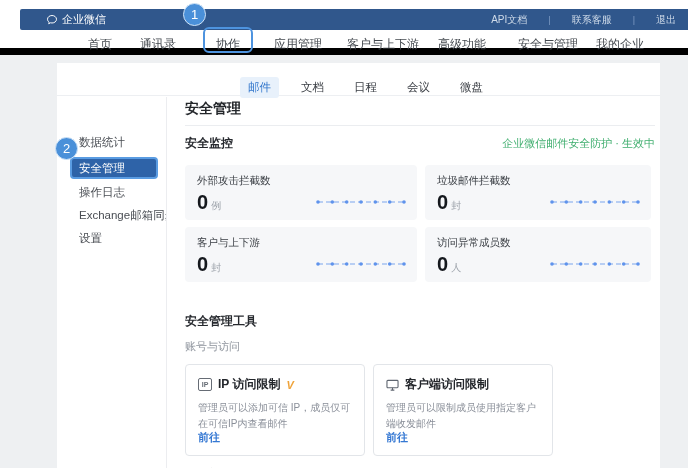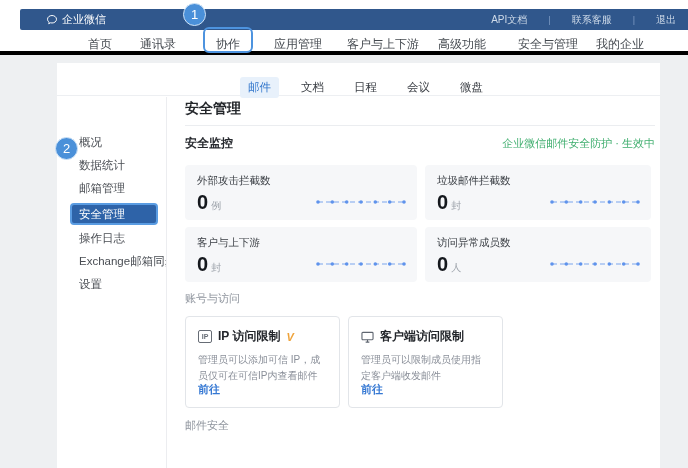--- a/index.html
+++ b/index.html
@@ -4,21 +4,21 @@
 <style>
   * { margin:0; padding:0; box-sizing:border-box; }
   html,body { width:688px; height:468px; }
   body {
     position:relative; overflow:hidden;
     background:#eef0f2;
     font-family:"Liberation Sans","DejaVu Sans",sans-serif;
     color:#333;
   }
   
-  .header { position:absolute; top:0; left:0; width:688px; height:55px; background:#fff; border-bottom:4px solid #000000; z-index:2; }
+  .header { position:absolute; top:0; left:0; width:688px; height:55px; background:#fff; border-bottom:7px solid #000000; z-index:2; }
   .topbar { position:absolute; top:9px; left:20px; right:0; height:21px; background:#30578c; display:flex; align-items:center; border-radius:2px 0 0 2px; }
   .brand { display:flex; align-items:center; gap:4px; margin-left:26px; color:#fff; font-size:11px; }
   .topbar-links { margin-left:auto; margin-right:12px; display:flex; align-items:center; gap:21px; font-size:10px; color:#cfdbe9; }
   .topbar-sep { color:#7d9cc4; font-size:9px; }
   .topbar-link { cursor:pointer; }
   .nav { position:absolute; top:30px; left:0; width:617px; height:25px; font-size:12px; color:#454a50; }
   .nav-item { position:absolute; top:6px; white-space:nowrap; cursor:pointer; }
   .nav-item:nth-of-type(1){ left:88px; }
   .nav-item:nth-of-type(2){ left:140px; }
   .nav-item:nth-of-type(3){ left:216px; }
@@ -56,21 +56,21 @@
   .stat-grid { margin-top:13px; display:grid; grid-template-columns:232px 226px; gap:7px 8px; }
   .stat-card { position:relative; height:55px; background:#f6f7f9; border-radius:4px; padding:9px 12px; }
   .stat-label { font-size:10.5px; color:#3c4046; }
   .stat-value-row { margin-top:3px; display:flex; align-items:baseline; }
   .stat-value { font-size:20px; font-weight:bold; color:#15181d; }
   .stat-unit { margin-left:3px; font-size:10px; color:#9aa0a8; }
   .spark { position:absolute; right:10px; top:32px; }
   .tools-heading { margin-top:31px; font-size:12px; font-weight:bold; color:#26292e; }
   .group-label { margin-top:9px; font-size:11px; color:#8d939c; }
   .tool-cards { margin-top:10px; display:flex; gap:8px; }
-  .tool-card { position:relative; width:155px; height:92px; background:#fff; border:1px solid #e2e5e9; border-radius:4px; padding:11px 12px; }
+  .tool-card { position:relative; width:180px; height:92px; background:#fff; border:1px solid #e2e5e9; border-radius:4px; padding:11px 12px; }
   .tool-head { display:flex; align-items:center; gap:6px; }
   .tool-title { font-size:12px; font-weight:bold; color:#23262b; }
   .ip-icon { display:inline-flex; align-items:center; justify-content:center; width:14px; height:13px; border:1px solid #666c75; border-radius:2px; font-size:7px; color:#666c75; font-weight:bold; }
   .vip-badge { font-size:11px; font-weight:bold; font-style:italic; color:#efa33a; }
   .tool-desc { margin-top:7px; font-size:10px; line-height:1.55; color:#8a8f99; }
   .tool-link { position:absolute; left:12px; bottom:10px; font-size:11px; font-weight:bold; color:#3578d3; cursor:pointer; }
   .group-label.bottom { margin-top:10px; }
 </style>
 </head>
 <body>
@@ -111,23 +111,21 @@
 
   <div class="tabs">
     <span class="tab active">邮件</span>
     <span class="tab">文档</span>
     <span class="tab">日程</span>
     <span class="tab">会议</span>
     <span class="tab">微盘</span>
   </div>
 
   <div class="sidebar">
-    <div class="side-item">概况</div>
     <div class="side-item">数据统计</div>
-    <div class="side-item">邮箱管理</div>
     <div class="side-item active">安全管理</div>
     <div class="side-item">操作日志</div>
     <div class="side-item">Exchange邮箱同步</div>
     <div class="side-item">设置</div>
   </div>
 
   <div class="content">
     <div class="page-title">安全管理</div>
     <hr class="title-divider">
 
@@ -200,20 +198,21 @@
             <circle cx="17.3" cy="5" r="1.8" fill="#5f93ec"></circle>
             <circle cx="31.7" cy="5" r="1.8" fill="#5f93ec"></circle>
             <circle cx="46" cy="5" r="1.8" fill="#5f93ec"></circle>
             <circle cx="60.3" cy="5" r="1.8" fill="#5f93ec"></circle>
             <circle cx="74.7" cy="5" r="1.8" fill="#5f93ec"></circle>
             <circle cx="89" cy="5" r="1.8" fill="#5f93ec"></circle>
         </svg>
       </div>
     </div>
 
+    <div class="tools-heading">安全管理工具</div>
     <div class="group-label">账号与访问</div>
 
     <div class="tool-cards">
       <div class="tool-card">
         <div class="tool-head">
           <span class="ip-icon">IP</span>
           <span class="tool-title">IP 访问限制</span>
           <span class="vip-badge">V</span>
         </div>
         <div class="tool-desc">管理员可以添加可信 IP，成员仅可在可信IP内查看邮件</div>

